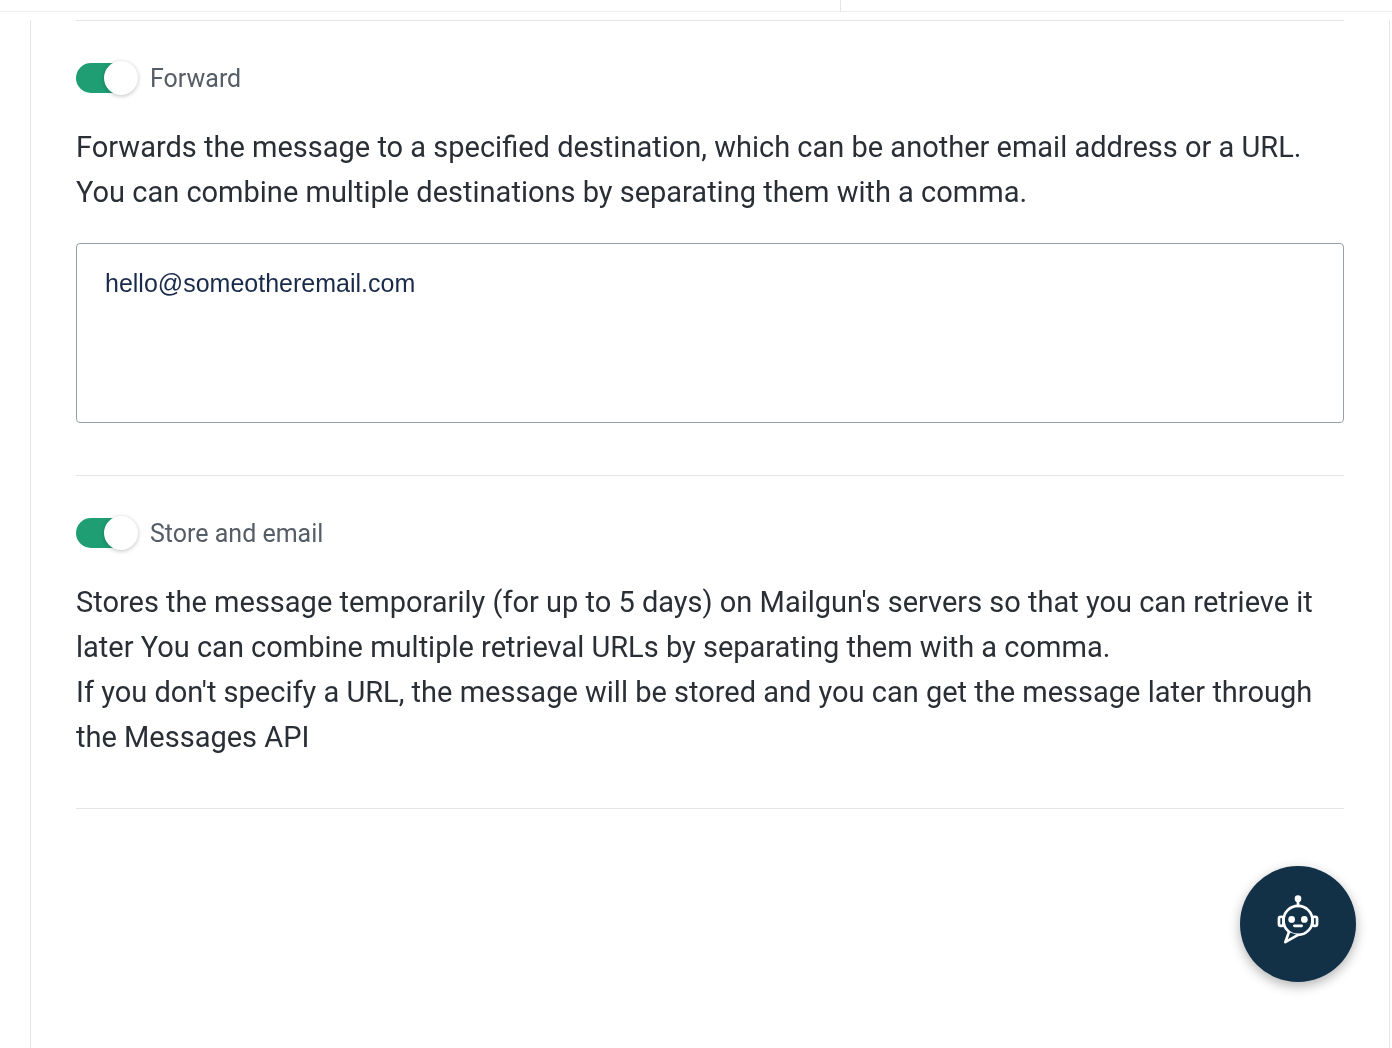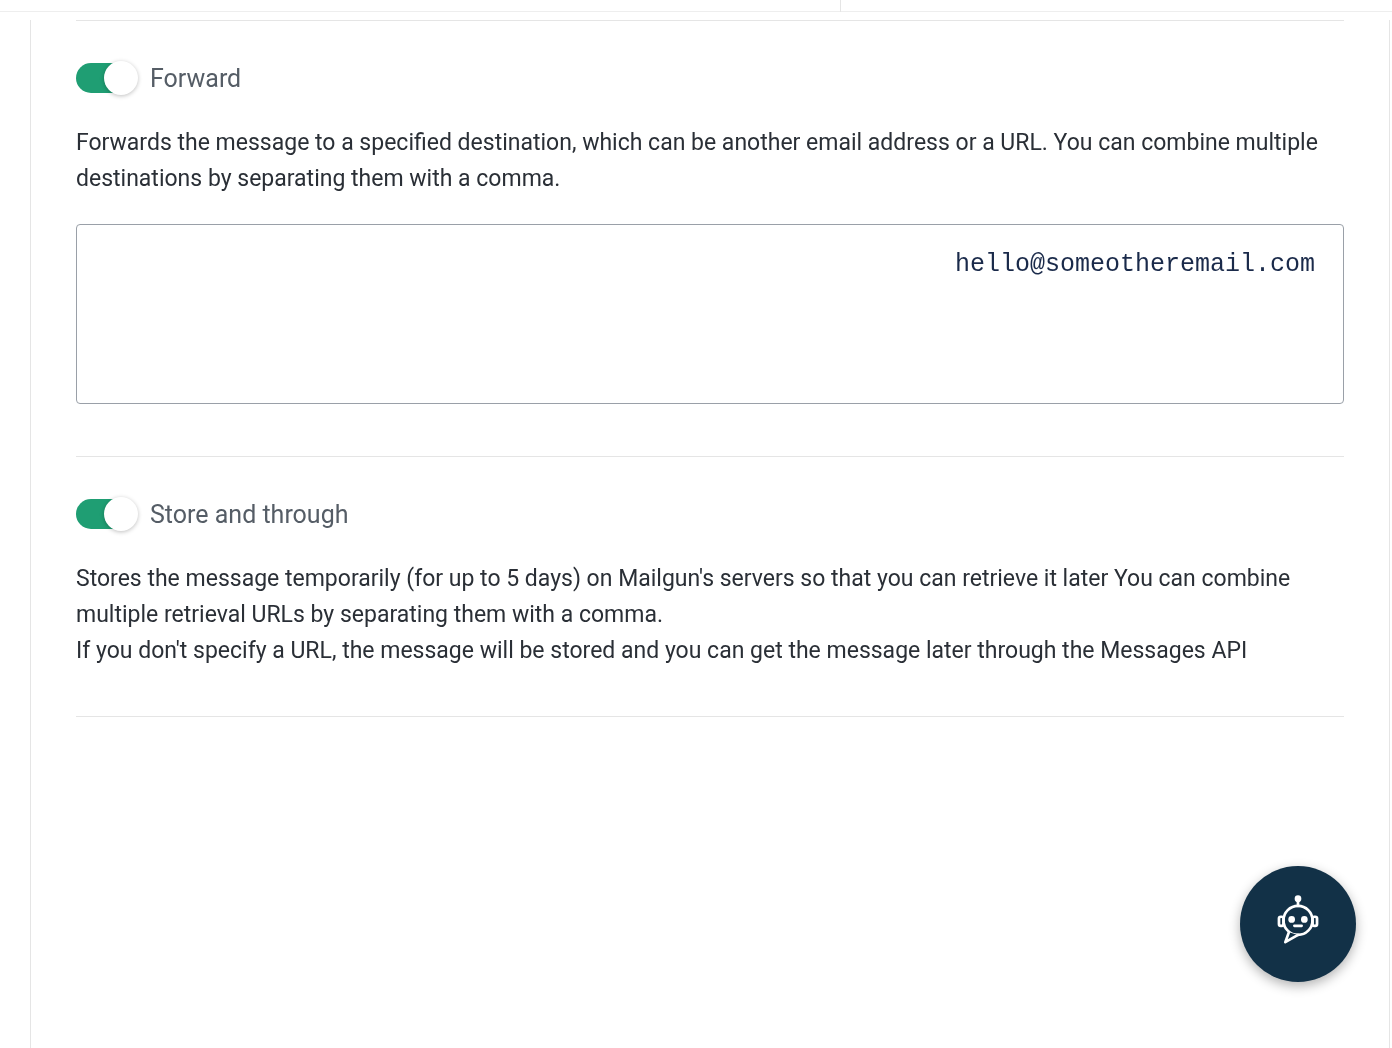--- a/index.html
+++ b/index.html
@@ -54,39 +54,38 @@
       background: #fff;
       border-radius: 50%;
       box-shadow: 0 1px 4px rgba(0,0,0,0.25);
     }
     .toggle-label {
       font-size: 25px;
       color: #555d66;
       font-weight: 400;
     }
     .description {
-      font-size: 23px;
+      font-size: 29px;
       line-height: 1.55;
       color: #2a2f36;
       margin-bottom: 28px;
       font-weight: 400;
     }
     .textarea {
       width: 100%;
       min-height: 180px;
       border: 1px solid #9aa0a8;
       border-radius: 4px;
       padding: 22px 28px;
       font-size: 25px;
-      font-family: Liberation Mono, monospace;
+      font-family: Liberation Sans, sans-serif;
       color: #1a2a4a;
       resize: none;
       outline: none;
       line-height: 1.4;
-      text-align: right;
     }
     .divider {
       height: 1px;
       background: #e5e5e5;
       margin-top: 48px;
     }
     .chat-fab {
       position: absolute;
       right: 36px;
       bottom: 66px;
@@ -139,21 +138,21 @@
     <textarea class="textarea" style="">hello@someotheremail.com</textarea>
   </div>
 
   <div class="divider"></div>
 
   <div class="section">
     <div class="toggle-row">
       <div class="toggle">
         <div class="knob"></div>
       </div>
-      <div class="toggle-label">Store and through</div>
+      <div class="toggle-label">Store and email</div>
     </div>
     <p class="description" style="white-space:pre-line">Stores the message temporarily (for up to 5 days) on Mailgun's servers so that you can retrieve it later You can combine multiple retrieval URLs by separating them with a comma.
 If you don't specify a URL, the message will be stored and you can get the message later through the Messages API</p>
   </div>
 
   <div class="divider"></div>
 </div>
 
 <div class="chat-fab">
   <svg viewBox="0 0 64 64" fill="none" stroke="#ffffff" stroke-width="3" stroke-linecap="round" stroke-linejoin="round">

